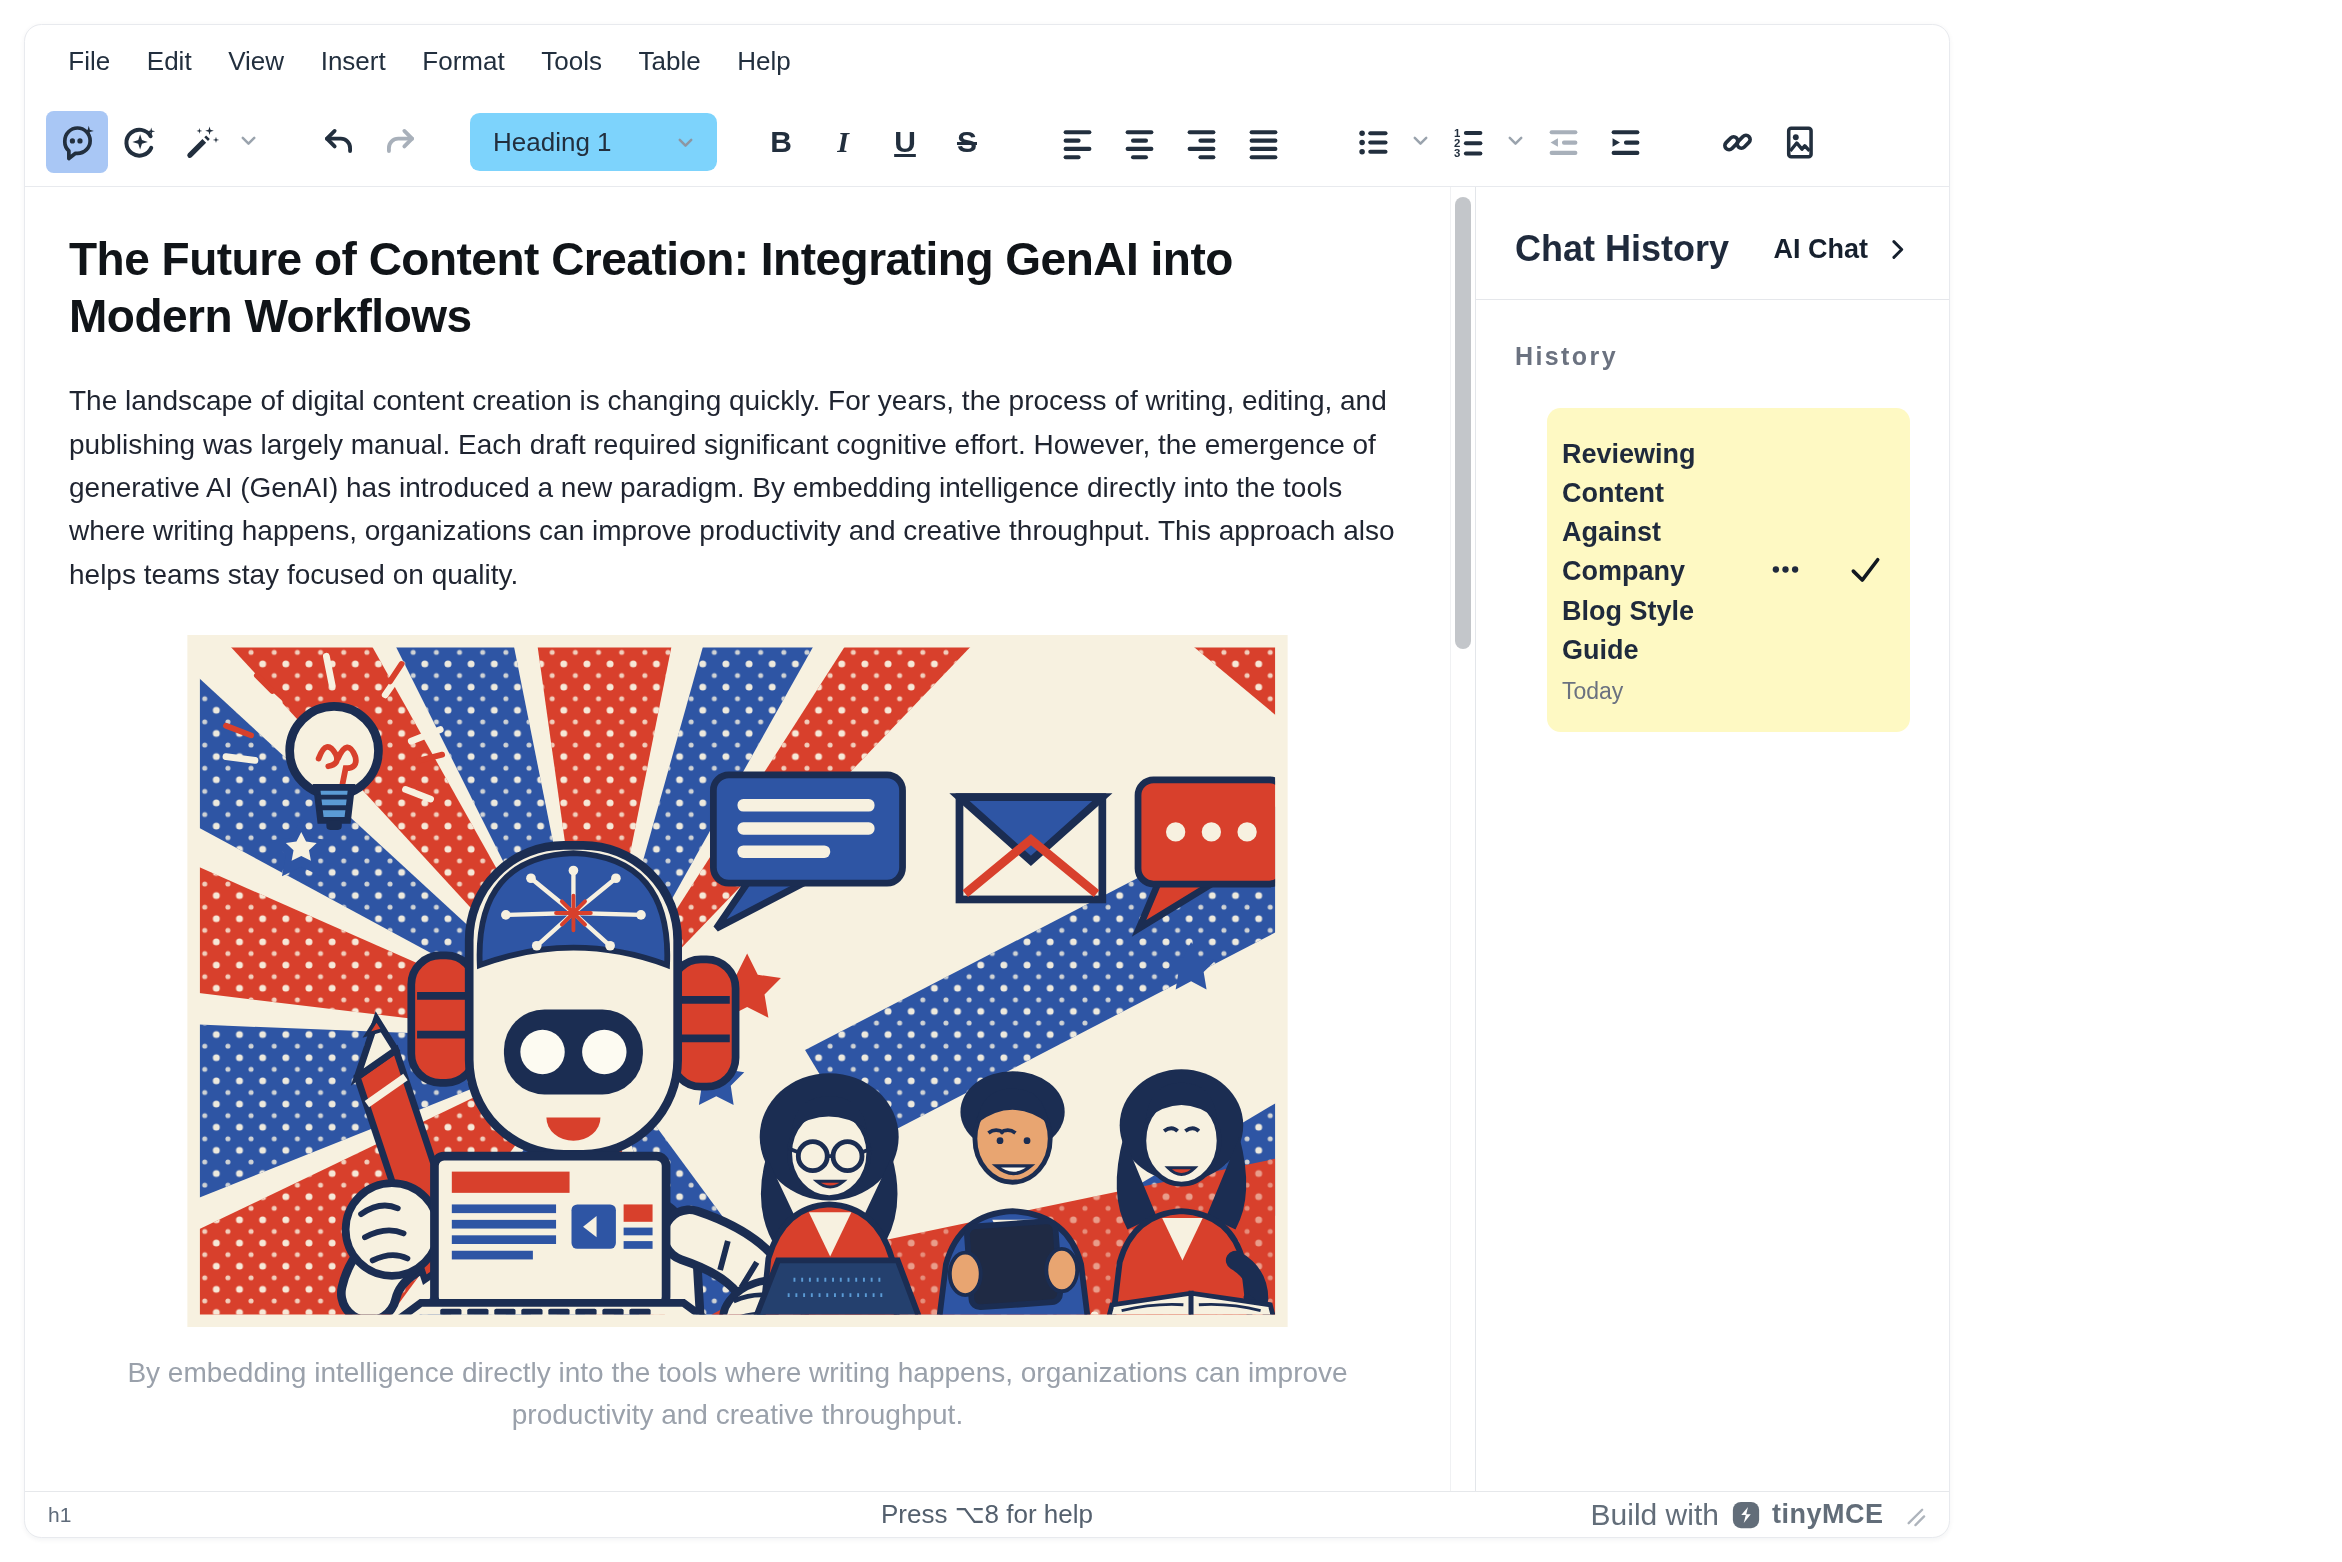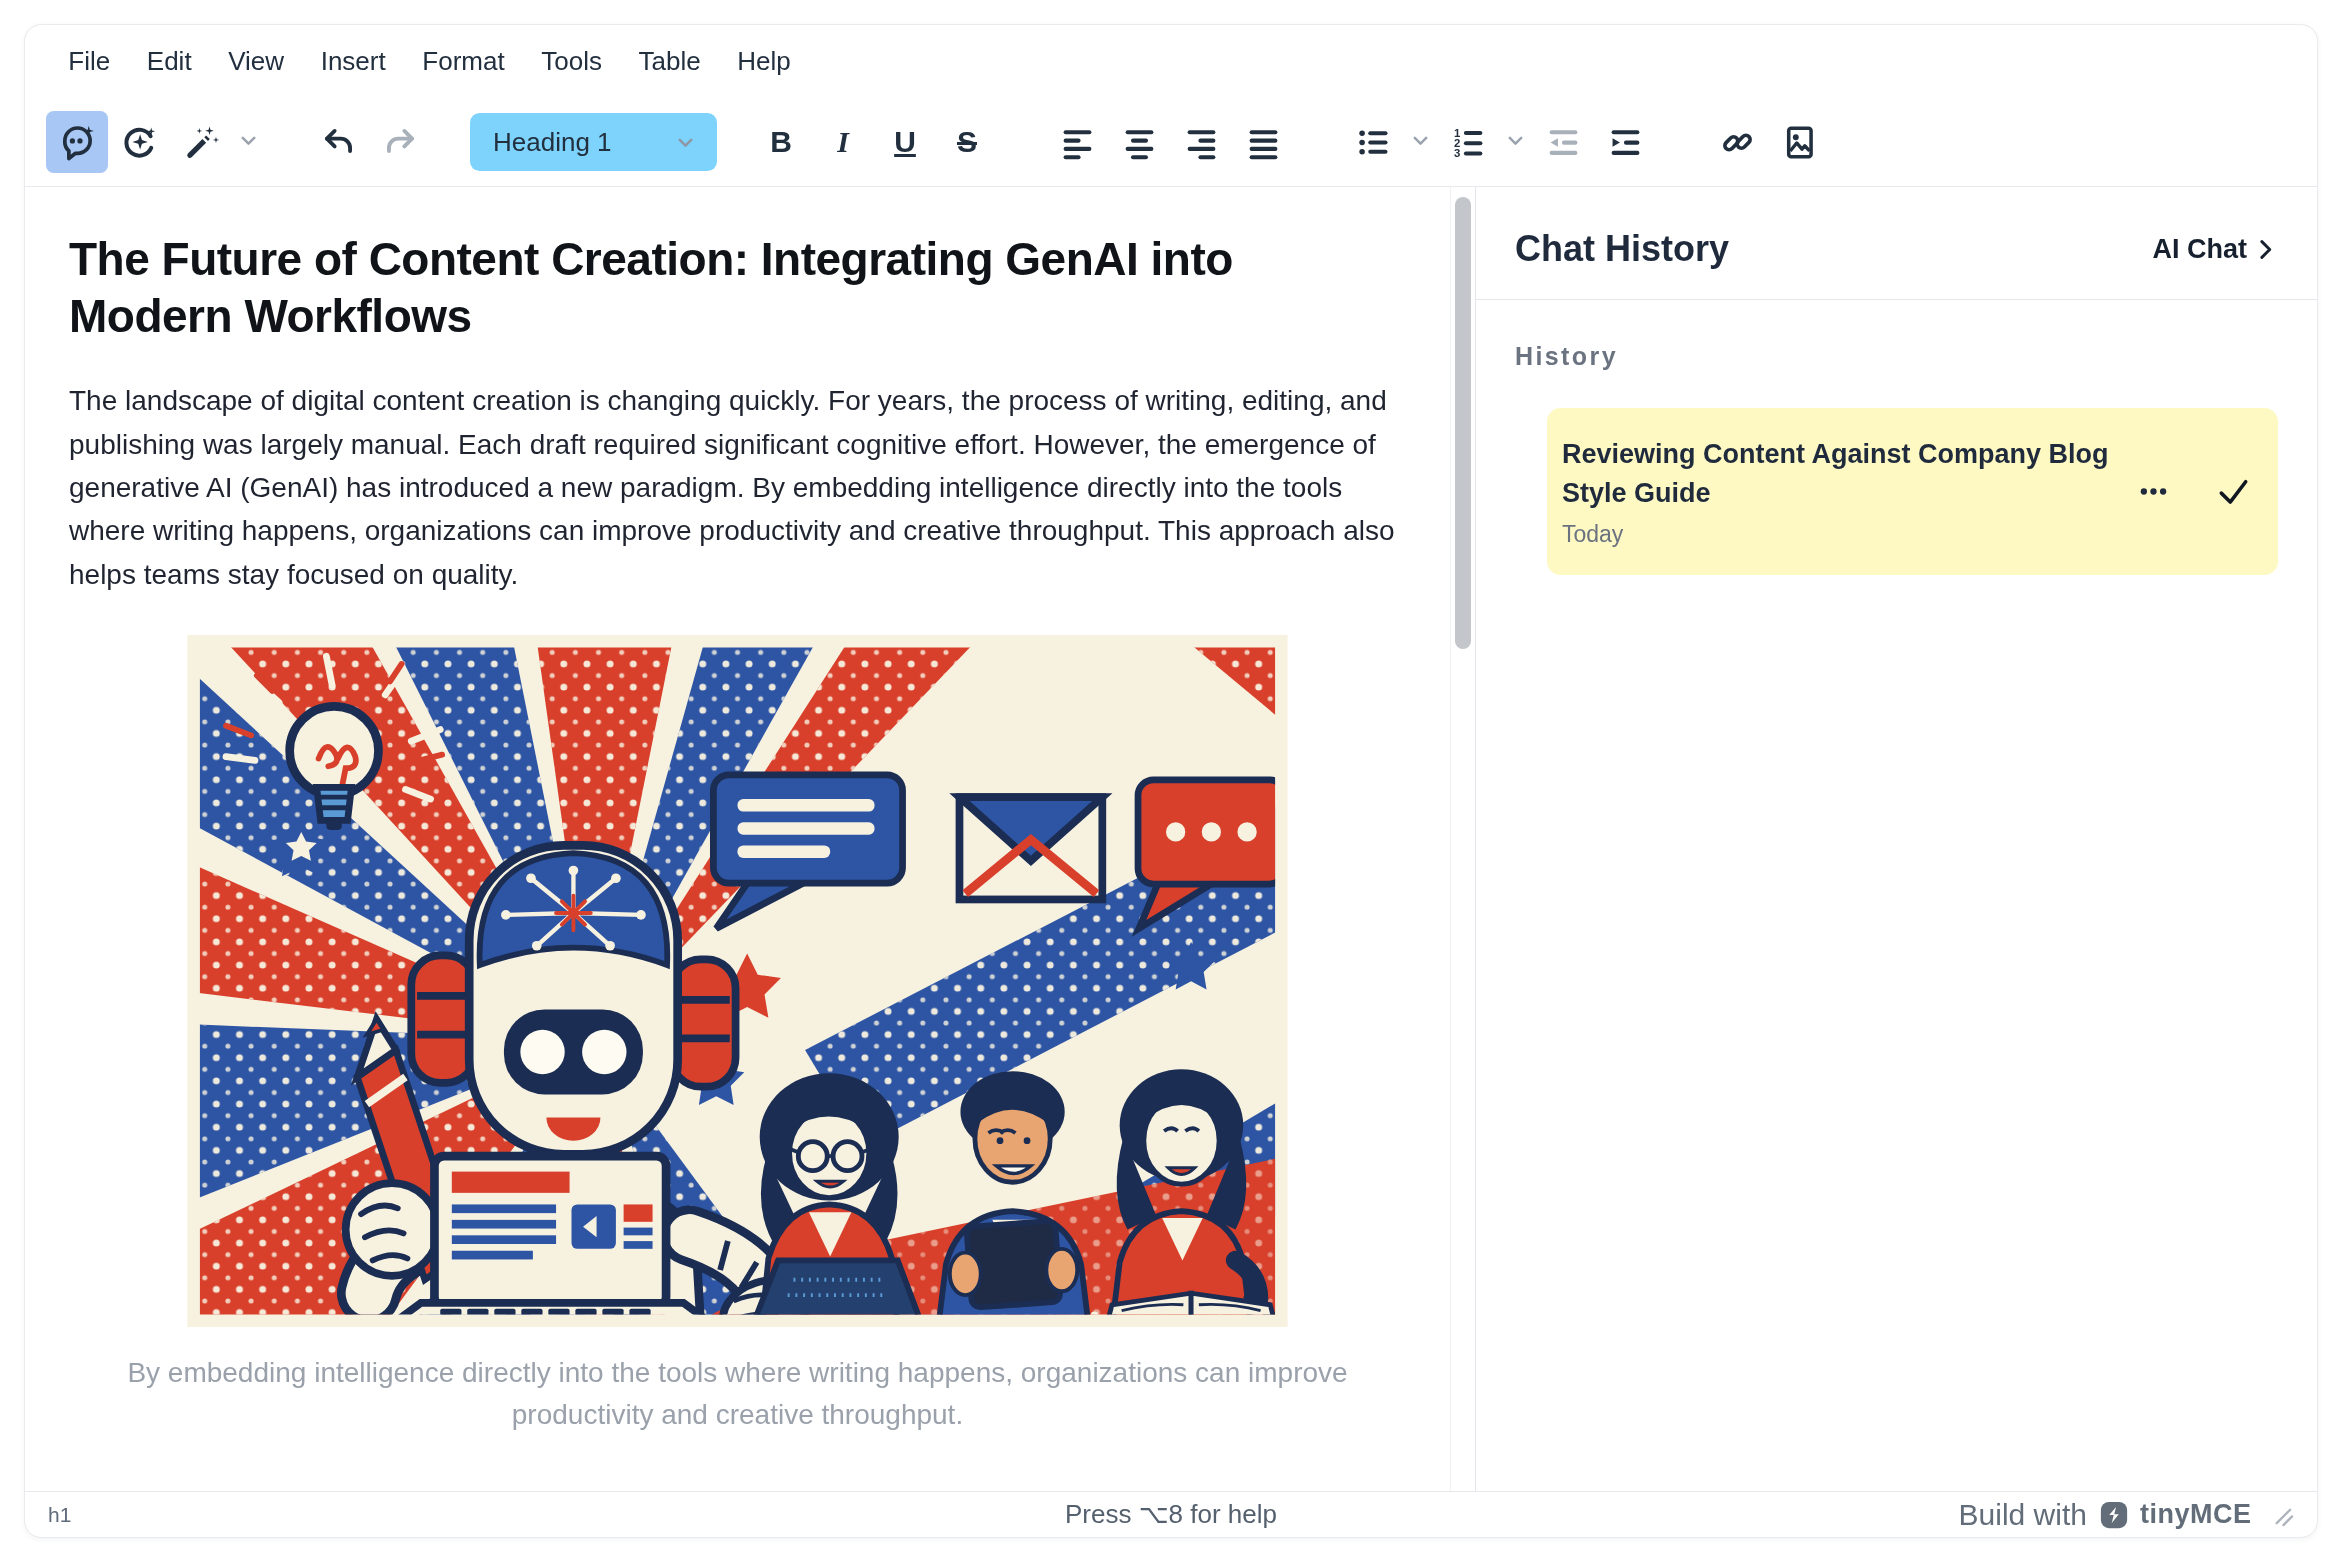--- a/index.html
+++ b/index.html
@@ -1,18 +1,18 @@
 <!DOCTYPE html>
 <html><head>
 <meta charset="utf-8">
 <style>
   * { margin:0; padding:0; box-sizing:border-box; }
   html,body { width:2342px; height:1562px; background:#fff; overflow:hidden;
     font-family:"Liberation Sans", sans-serif; }
-  .app { position:absolute; left:24px; top:24px; width:2294px; height:1514px;
+  .app { position:absolute; left:24px; top:24px; width:1926px; height:1514px;
     background:#fff; border:1.9px solid #e8eaee; border-radius:17.4px; overflow:hidden;
     box-shadow:0 1.9px 5.8px rgba(20,30,50,.05); display:flex; flex-direction:column; }
 
   
   .menubar { height:73px; display:flex; align-items:center; padding:0 25px; flex:none; }
   .menu-item { font-size:26px; color:#222f3e; padding:9.7px 18.3px; border-radius:5.8px; cursor:default; }
 
   
   .toolbar { height:89px; display:flex; align-items:center; padding:0 21px; flex:none;
     border-bottom:1px solid #e8eaee; }
@@ -42,21 +42,21 @@
     font-size:28px; line-height:1.5; color:#9aa1ab; }
 
   .scroll-col { width:25px; flex:none; position:relative; border-left:1px solid #f0f1f3; }
   .scroll-thumb { position:absolute; left:3.9px; top:9.7px; width:16.4px; height:452px;
     border-radius:8.7px; background:#c3c6ca; }
 
   
   .chat-panel { flex:1; border-left:1px solid #e3e6ea; display:flex; flex-direction:column; }
   .chat-head { display:flex; align-items:center; justify-content:space-between; padding:41px 37px 29px 39px; }
   .chat-title { font-size:36px; font-weight:600; color:#1f2a3c; }
-  .chat-link { display:flex; align-items:center; gap:4px; font-size:27px; font-weight:bold; color:#16202e; }
+  .chat-link { display:flex; align-items:center; gap:15px; font-size:27px; font-weight:bold; color:#16202e; }
   .chat-divider { height:1px; background:#e5e7eb; }
   .chat-body { padding:0 39px; }
   .history-label { margin-top:42px; font-size:25px; font-weight:bold; color:#6b7280; letter-spacing:2.4px; }
   .history-card { margin-top:37px; background:#fef9c3; border-radius:13.5px; padding:27px 15px;
     display:flex; align-items:center;margin-left:32px; }
   .card-main { flex:1; min-width:0; padding-right:19.3px; max-width:618px; }
   .card-title { font-size:27px; font-weight:bold; color:#1f2a3c; line-height:1.45; }
   .card-date { margin-top:7.7px; font-size:23px; color:#6b7280; }
   .card-icons { display:flex; align-items:center; gap:44px; padding-right:9.7px; }
 

